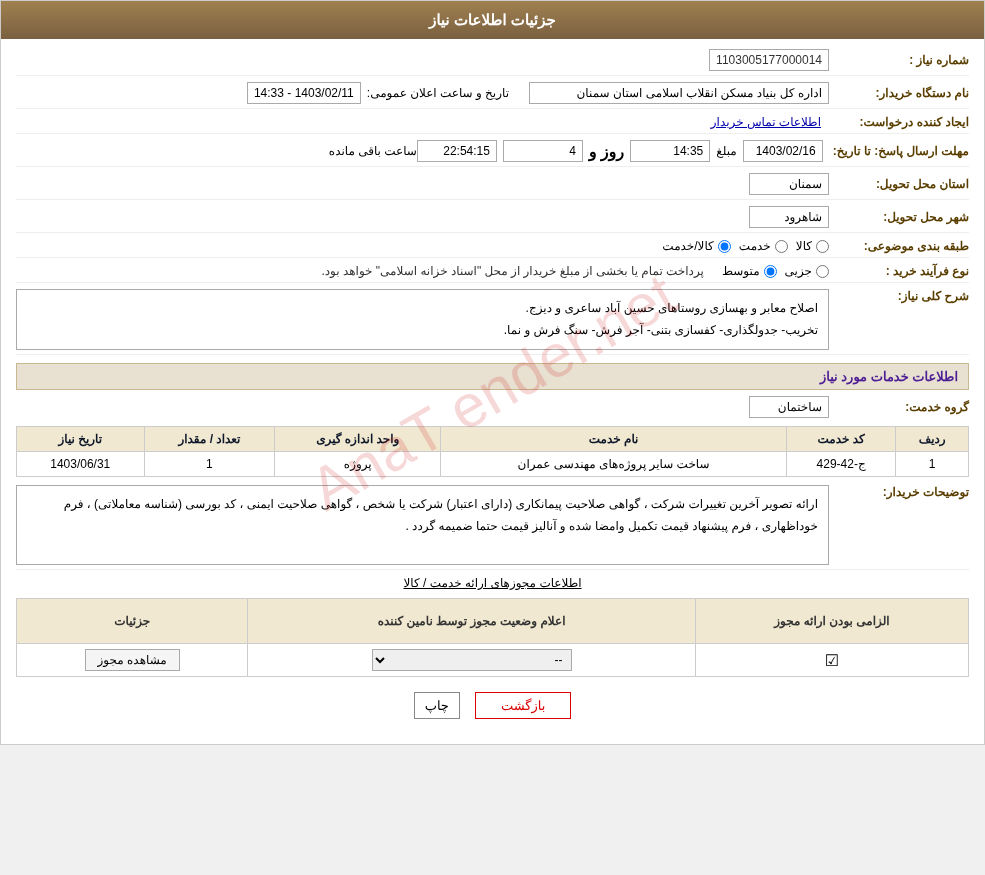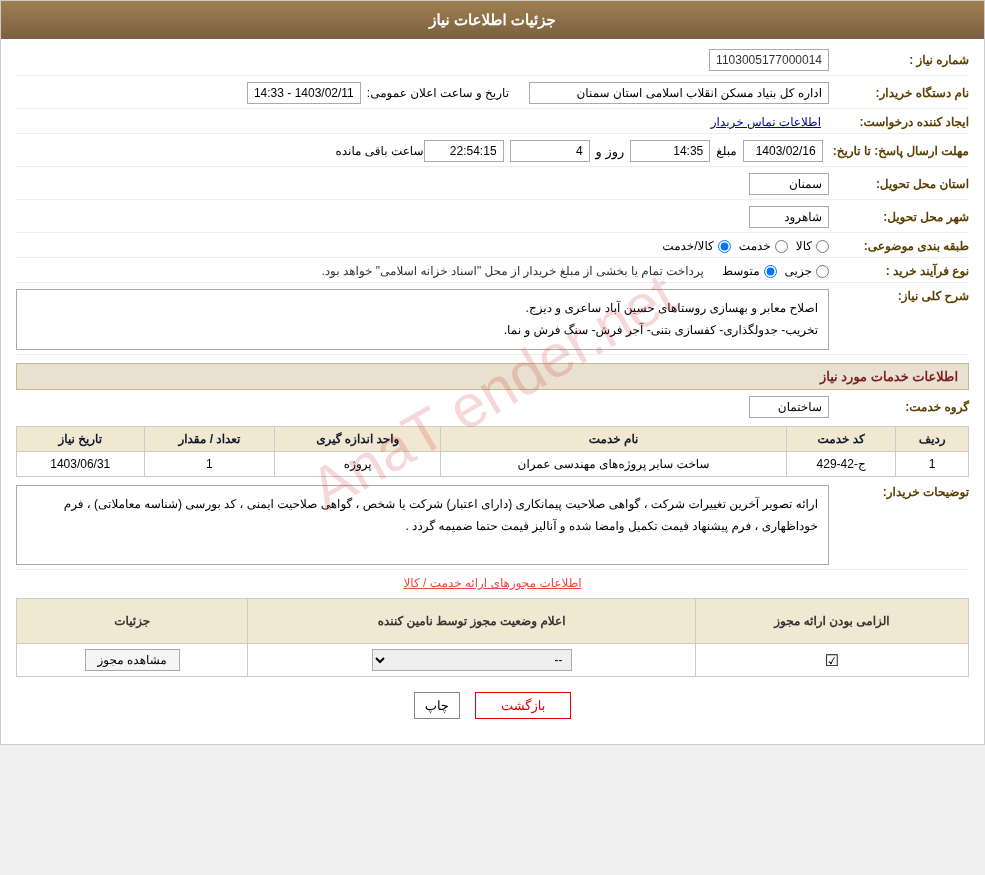--- a/index.html
+++ b/index.html
@@ -62,21 +62,21 @@
     .contact-link {
       color: #00a;
       text-decoration: underline;
       cursor: pointer;
     }
     .section-header {
       background: #e8e0d0;
       border: 1px solid #c8b890;
       padding: 5px 10px;
       font-weight: bold;
-      color: #7f1d1d;
+      color: #4c1d95;
       margin: 8px 0 6px 0;
       font-size: 13px;
     }
     .description-box {
       border: 1px solid #aaa;
       background: #fff;
       padding: 8px 10px;
       min-height: 60px;
       font-size: 12px;
       line-height: 1.8;
@@ -165,21 +165,21 @@
     .radio-group {
       display: inline-flex;
       align-items: center;
       gap: 4px;
       margin-left: 8px;
     }
     .radio-label {
       font-size: 12px;
     }
     .divider-link {
-      color: #ef4444;
+      color: #000000;
       text-decoration: underline;
       text-align: center;
       display: block;
       margin: 4px 0;
       font-size: 12px;
     }
     .watermark-area {
       position: relative;
       overflow: hidden;
     }
@@ -222,21 +222,21 @@
     <div class="info-row">
       <span class="info-label">ایجاد کننده درخواست:</span>
       <span class="contact-link" style="margin-right:8px;">اطلاعات تماس خریدار</span>
     </div>
 
     <div class="info-row">
       <span class="info-label">مهلت ارسال پاسخ: تا تاریخ:</span>
       <span class="field-box">1403/02/16</span>
       <span style="margin:0 6px;font-size:12px;">مبلغ</span>
       <span class="field-box">14:35</span>
-      <span style="margin:0 6px;font-size:13px;">روز و</span>
+      <span style="margin:0 6px;font-size:16px;font-weight:bold;">روز و</span>
       <span class="field-box">4</span>
       <span class="field-box" style="margin-right:6px;">22:54:15</span>
       <span style="font-size:12px;">ساعت باقی مانده</span>
     </div>
 
     <div class="info-row">
       <span class="info-label">استان محل تحویل:</span>
       <span class="field-box">سمنان</span>
     </div>
 

